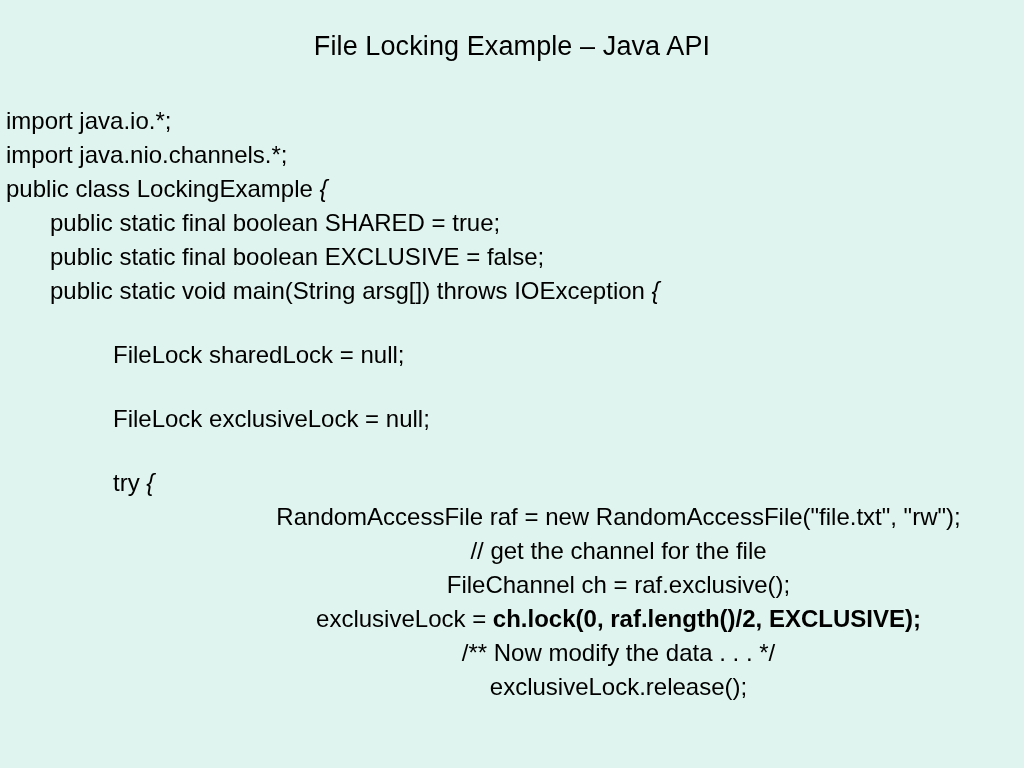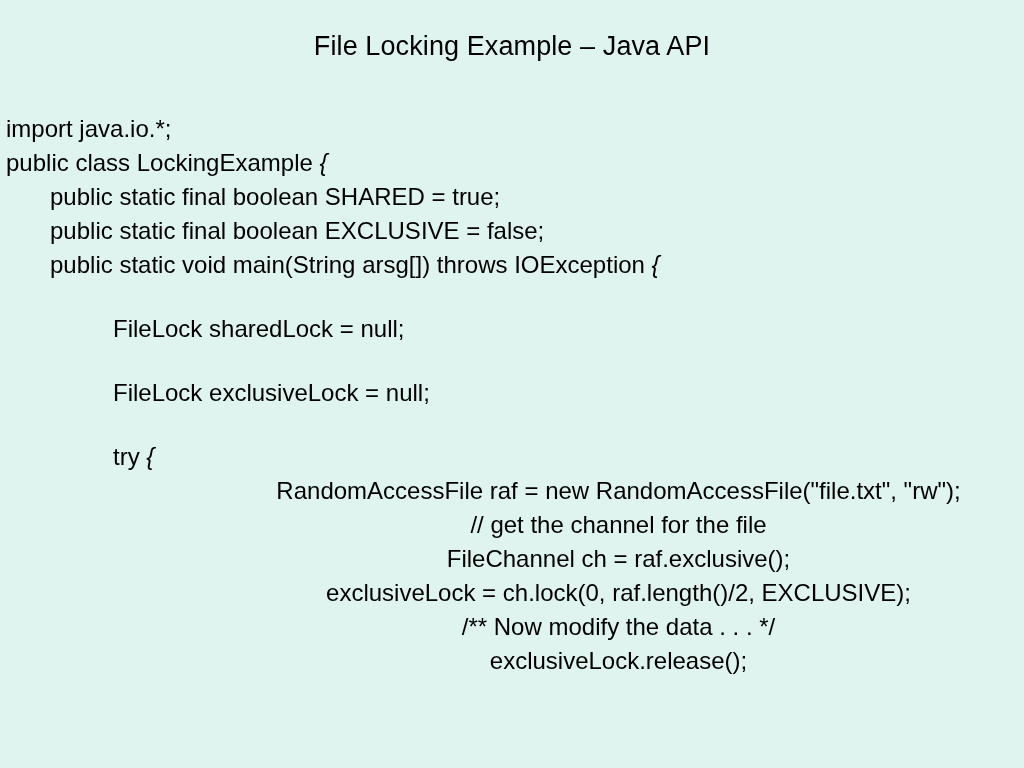--- a/index.html
+++ b/index.html
@@ -28,49 +28,50 @@
     text-align: center;
     font-size: 27px;
     line-height: 48px;
     font-weight: 400;
     letter-spacing: 0.1px;
     color: #000000;
     white-space: pre;
   }
   .code-block {
     position: absolute;
-    top: 112px;
+    top: 104px;
     left: 0;
     width: 1024px;
   }
   .code-line {
     font-size: 24px;
     line-height: 34px;
     height: 34px;
     font-weight: 400;
     color: #000000;
     white-space: pre;
   }
   .indent-0 { padding-left: 6px; }
   .indent-1 { padding-left: 50px; }
   .indent-2 { padding-left: 113px; margin-top: 30px; }
   .indent-3 { padding-left: 213px; text-align: center; }
   .code-line .seg { white-space: pre; }
   .code-line .seg.italic { font-style: italic; }
-  .code-line .seg.bold   { font-weight: normal; }
+  .code-line .seg.bold   { font-weight: bold; }
 </style>
 </head>
 <body>
 
 <div class="slide">
 
   <div class="slide-title">File Locking Example – Java API</div>
 
   <div class="code-block">
       <div class="code-line indent-0"><span class="seg">import java.io.*;</span></div>
+      <div class="code-line indent-0"><span class="seg">import java.nio.channels.*;</span></div>
       <div class="code-line indent-0"><span class="seg">public class LockingExample </span><span class="seg italic">{</span></div>
       <div class="code-line indent-1"><span class="seg">public static final boolean SHARED = true;</span></div>
       <div class="code-line indent-1"><span class="seg">public static final boolean EXCLUSIVE = false;</span></div>
       <div class="code-line indent-1"><span class="seg">public static void main(String arsg[]) throws IOException </span><span class="seg italic">{</span></div>
       <div class="code-line indent-2"><span class="seg">FileLock sharedLock = null;</span></div>
       <div class="code-line indent-2"><span class="seg">FileLock exclusiveLock = null;</span></div>
       <div class="code-line indent-2"><span class="seg">try </span><span class="seg italic">{</span></div>
       <div class="code-line indent-3"><span class="seg">RandomAccessFile raf = new RandomAccessFile("file.txt", "rw");</span></div>
       <div class="code-line indent-3"><span class="seg">// get the channel for the file</span></div>
       <div class="code-line indent-3"><span class="seg">FileChannel ch = raf.exclusive();</span></div>

